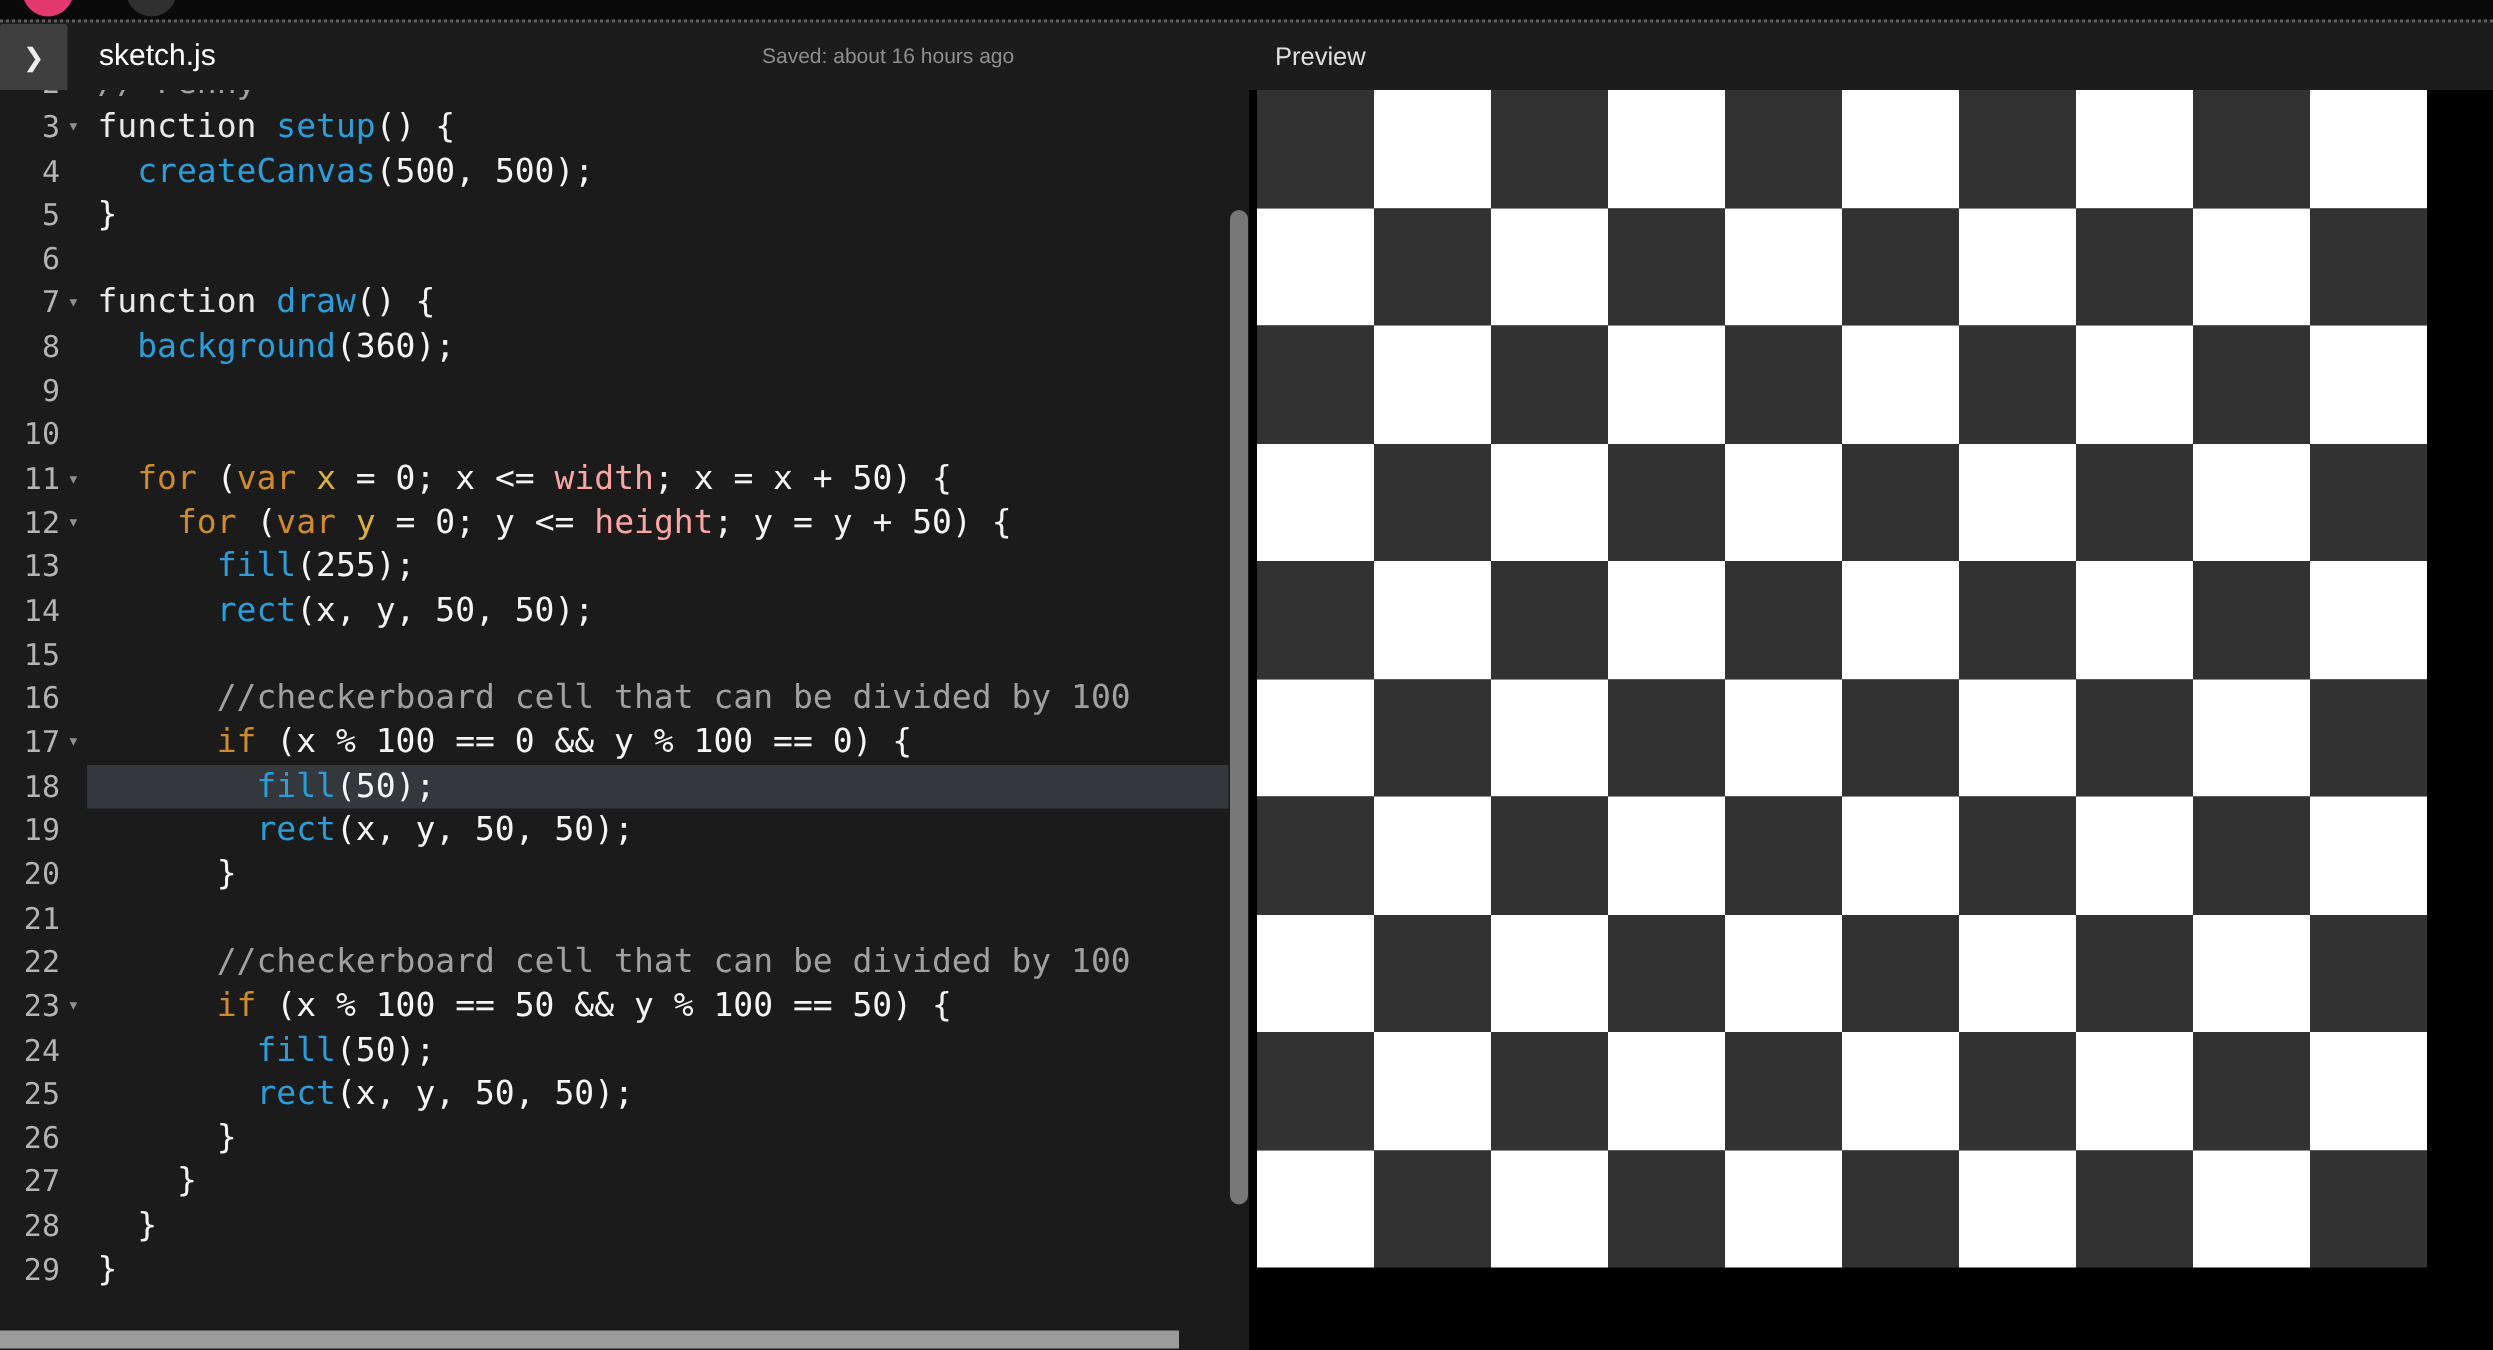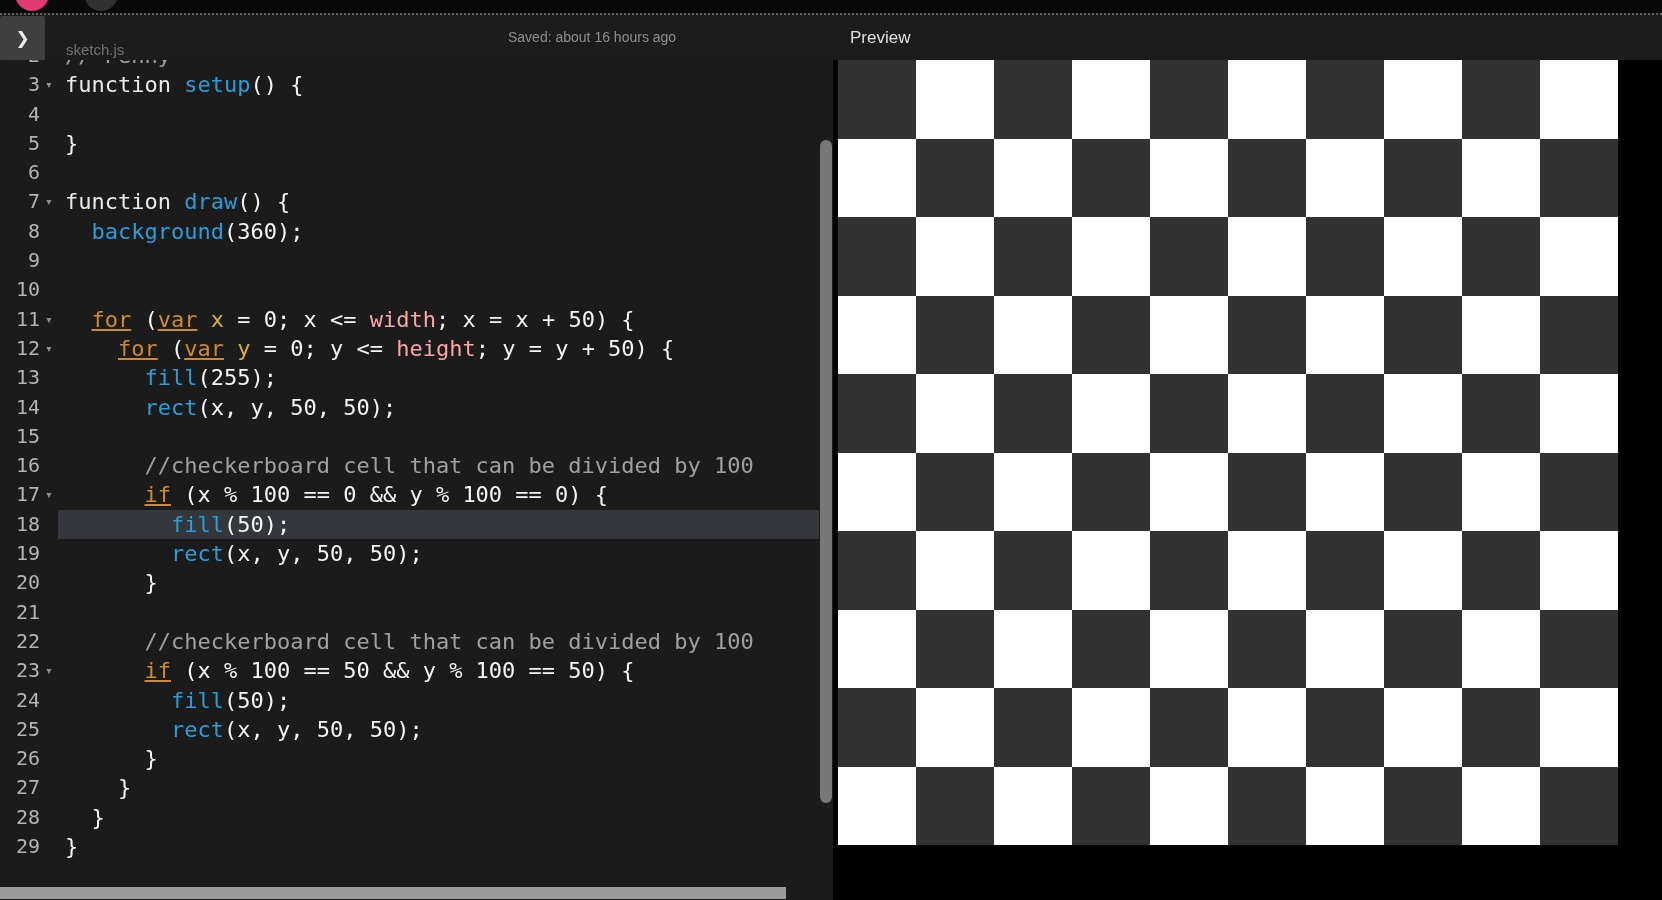--- a/index.html
+++ b/index.html
@@ -8,39 +8,39 @@
 
   
   .topstrip { position:absolute; top:0; left:0; width:1662px; height:13px; background:#0a0a0a; overflow:hidden; }
   .circle { position:absolute; width:34px; height:34px; border-radius:50%; }
   .circle.pink { left:15px; top:-23px; }
   .circle.dark { left:84px; top:-23px; background:#303030; }
 
   
   .toolbar { position:absolute; top:13px; left:0; width:1662px; height:47px; background:#1c1c1c; border-top:2px dotted #5f5f5f; }
   .collapse-btn { position:absolute; left:0; top:1px; width:45px; height:45px; background:#3f3f3f; border:none; color:#ededed; font-size:17px; cursor:pointer; border-radius:2px; }
-  .filetab { position:absolute; left:66px; top:12px; height:45px; line-height:45px; color:#737373; font-size:15px; cursor:pointer; }
+  .filetab { position:absolute; left:66px; top:0; height:45px; line-height:45px; color:#ffffff; font-size:20px; cursor:pointer; }
   .saved { position:absolute; left:508px; top:0; height:45px; line-height:45px; color:#8f8f8f; font-size:14px; }
   .preview-label { position:absolute; left:850px; top:0; height:45px; line-height:45px; color:#e0e0e0; font-size:17px; }
 
   
   .main { position:absolute; top:60px; left:0; width:1662px; height:840px; }
 
   
   .editor { position:absolute; left:0; top:0; width:833px; height:840px; background:#1b1b1b; overflow:hidden; }
   #code { margin-top:-19px; font-family:"DejaVu Sans Mono", monospace; font-size:22px; line-height:29.3px; }
   .cm-row { position:relative; height:29.3px; display:flex; white-space:pre; }
   .cm-row.active::before { content:""; position:absolute; left:58px; right:14px; top:0; bottom:0; background:#34383c; }
   .gutter { flex:0 0 58px; width:58px; display:flex; position:relative; z-index:1; }
   .lnum { display:inline-block; width:40px; text-align:right; color:#b4b4b4; font-size:20px; }
   .fold { display:inline-block; width:18px; text-align:center; color:#8f8f8f; font-size:13px; line-height:29.3px; }
   .codetext { position:relative; z-index:1; padding-left:7px; }
 
   .tk-kwfn   { color:#e9e9e9; }
-  .tk-kw     { color:#cf8a2d;text-decoration:underline; }
+  .tk-kw     { color:#cf8a2d; }
   .tk-def    { color:#d9b13c; }
   .tk-fn     { color:#2d9dd9; }
   .tk-special{ color:#fca5a5; }
   .tk-plain  { color:#f5f5f5; }
   .tk-comment{ color:#a0a0a0; }
 
   .vscroll { position:absolute; left:820px; top:80px; width:12px; height:663px; background:#787878; border-radius:6px; }
   .hscroll { position:absolute; left:0; top:827px; width:786px; height:12px; background:#9b9b9b; }
 
   
@@ -63,21 +63,21 @@
   <span class="filetab">sketch.js</span>
   <span class="saved">Saved: about 16 hours ago</span>
   <span class="preview-label">Preview</span>
 </div>
 
 <div class="main">
   <div class="editor">
     <div id="code">
         <div class="cm-row"><span class="gutter"><span class="lnum">2</span><span class="fold"></span></span><span class="codetext"><span class="tk-comment">// Penny</span></span></div>
         <div class="cm-row"><span class="gutter"><span class="lnum">3</span><span class="fold">▾</span></span><span class="codetext"><span class="tk-kwfn">function</span><span class="tk-plain"> </span><span class="tk-fn">setup</span><span class="tk-plain">() {</span></span></div>
-        <div class="cm-row"><span class="gutter"><span class="lnum">4</span><span class="fold"></span></span></div>
+        <div class="cm-row"><span class="gutter"><span class="lnum">4</span><span class="fold"></span></span><span class="codetext"><span class="tk-plain">  </span><span class="tk-fn">createCanvas</span><span class="tk-plain">(500, 500);</span></span></div>
         <div class="cm-row"><span class="gutter"><span class="lnum">5</span><span class="fold"></span></span><span class="codetext"><span class="tk-plain">}</span></span></div>
         <div class="cm-row"><span class="gutter"><span class="lnum">6</span><span class="fold"></span></span><span class="codetext"></span></div>
         <div class="cm-row"><span class="gutter"><span class="lnum">7</span><span class="fold">▾</span></span><span class="codetext"><span class="tk-kwfn">function</span><span class="tk-plain"> </span><span class="tk-fn">draw</span><span class="tk-plain">() {</span></span></div>
         <div class="cm-row"><span class="gutter"><span class="lnum">8</span><span class="fold"></span></span><span class="codetext"><span class="tk-plain">  </span><span class="tk-fn">background</span><span class="tk-plain">(360);</span></span></div>
         <div class="cm-row"><span class="gutter"><span class="lnum">9</span><span class="fold"></span></span><span class="codetext"></span></div>
         <div class="cm-row"><span class="gutter"><span class="lnum">10</span><span class="fold"></span></span><span class="codetext"><span class="tk-plain">  </span></span></div>
         <div class="cm-row"><span class="gutter"><span class="lnum">11</span><span class="fold">▾</span></span><span class="codetext"><span class="tk-plain">  </span><span class="tk-kw">for</span><span class="tk-plain"> (</span><span class="tk-kw">var</span><span class="tk-plain"> </span><span class="tk-def">x</span><span class="tk-plain"> = 0; x &lt;= </span><span class="tk-special">width</span><span class="tk-plain">; x = x + 50) {</span></span></div>
         <div class="cm-row"><span class="gutter"><span class="lnum">12</span><span class="fold">▾</span></span><span class="codetext"><span class="tk-plain">    </span><span class="tk-kw">for</span><span class="tk-plain"> (</span><span class="tk-kw">var</span><span class="tk-plain"> </span><span class="tk-def">y</span><span class="tk-plain"> = 0; y &lt;= </span><span class="tk-special">height</span><span class="tk-plain">; y = y + 50) {</span></span></div>
         <div class="cm-row"><span class="gutter"><span class="lnum">13</span><span class="fold"></span></span><span class="codetext"><span class="tk-plain">      </span><span class="tk-fn">fill</span><span class="tk-plain">(255);</span></span></div>
         <div class="cm-row"><span class="gutter"><span class="lnum">14</span><span class="fold"></span></span><span class="codetext"><span class="tk-plain">      </span><span class="tk-fn">rect</span><span class="tk-plain">(x, y, 50, 50);</span></span></div>

